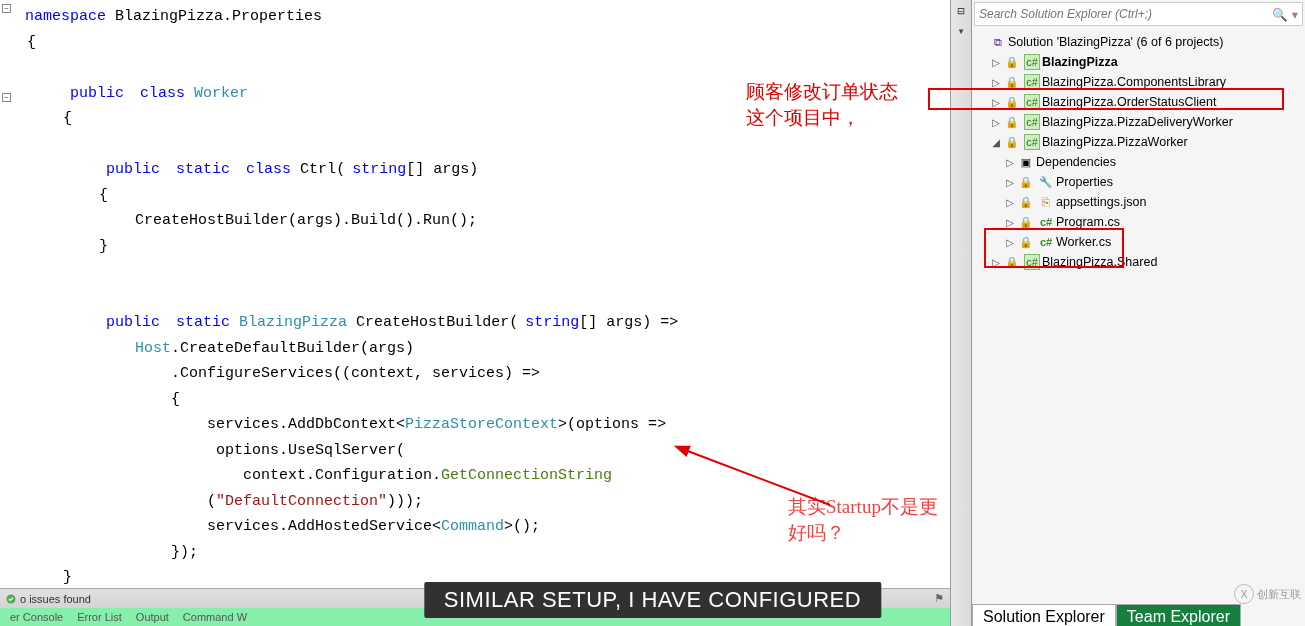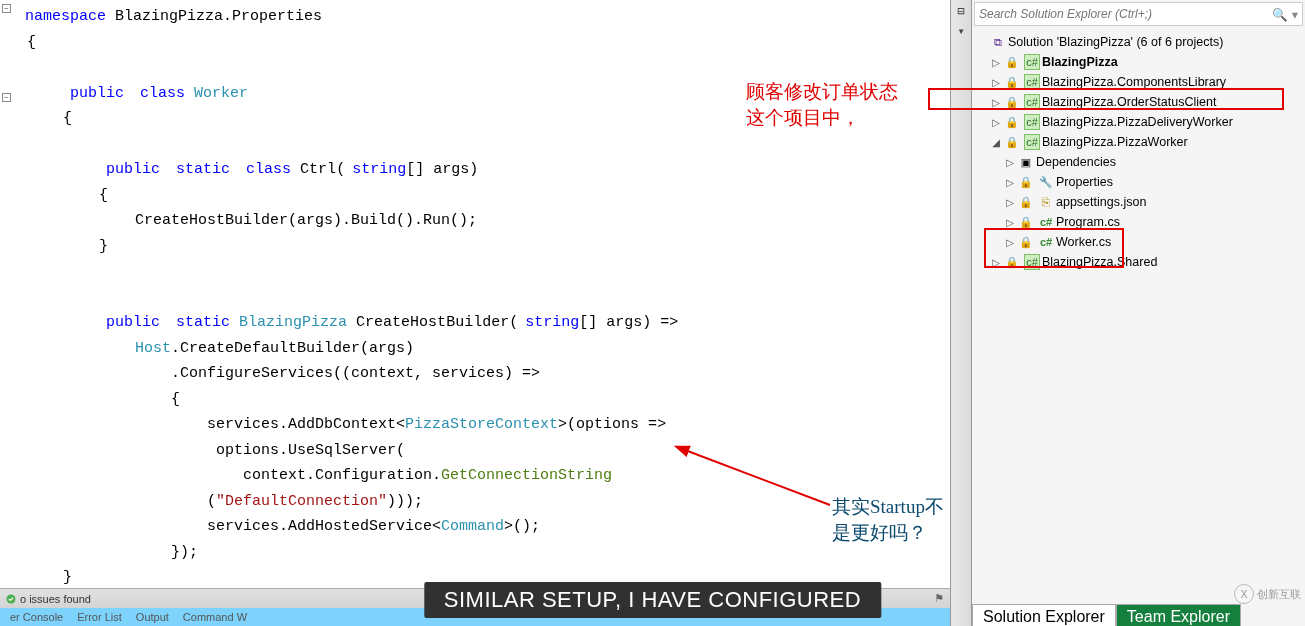--- a/index.html
+++ b/index.html
@@ -26,35 +26,35 @@
     .annotation-box1 {
       position: absolute;
       top: 79px; left: 746px;
       color: #e00000;
       font-family: "SimSun", serif;
       font-size: 19px;
       line-height: 26px;
     }
     .annotation-box2 {
       position: absolute;
-      top: 494px; left: 832px;
-      color: #0c4a6e;
+      top: 494px; left: 788px;
+      color: #ef4444;
       font-family: "SimSun", serif;
       font-size: 19px;
     }
     .arrow-svg { position: absolute; top: 440px; left: 670px; pointer-events:none;}
     .status-strip {
       height: 20px; background: linear-gradient(#e1e1e1,#d4d4d4);
       border-top:1px solid #aaa;
       display:flex; align-items:center; font-family: "Segoe UI",sans-serif; font-size:11px;
       color:#333; padding-left:6px;
     }
     .status-strip .dot { width:10px;height:10px;margin-right:4px; }
     .bottom-tabs {
-      height: 18px; background:#7dd3fc; font-family:"Segoe UI",sans-serif; font-size:11px;
+      height: 18px; background:#86efac; font-family:"Segoe UI",sans-serif; font-size:11px;
       color:#555; padding-left:4px; display:flex; align-items:center; gap:2px;
     }
     .bottom-tabs span{padding:1px 6px;}
     .caption-overlay {
       position:absolute; bottom:8px; left:50%; transform:translateX(-50%);
       background:#313131; color:#fff; font-family:"Segoe UI",Arial,sans-serif;
       font-size:22px; font-weight:400; letter-spacing:0.5px;
       padding:5px 20px; border-radius:2px;
       z-index:50;
     }

